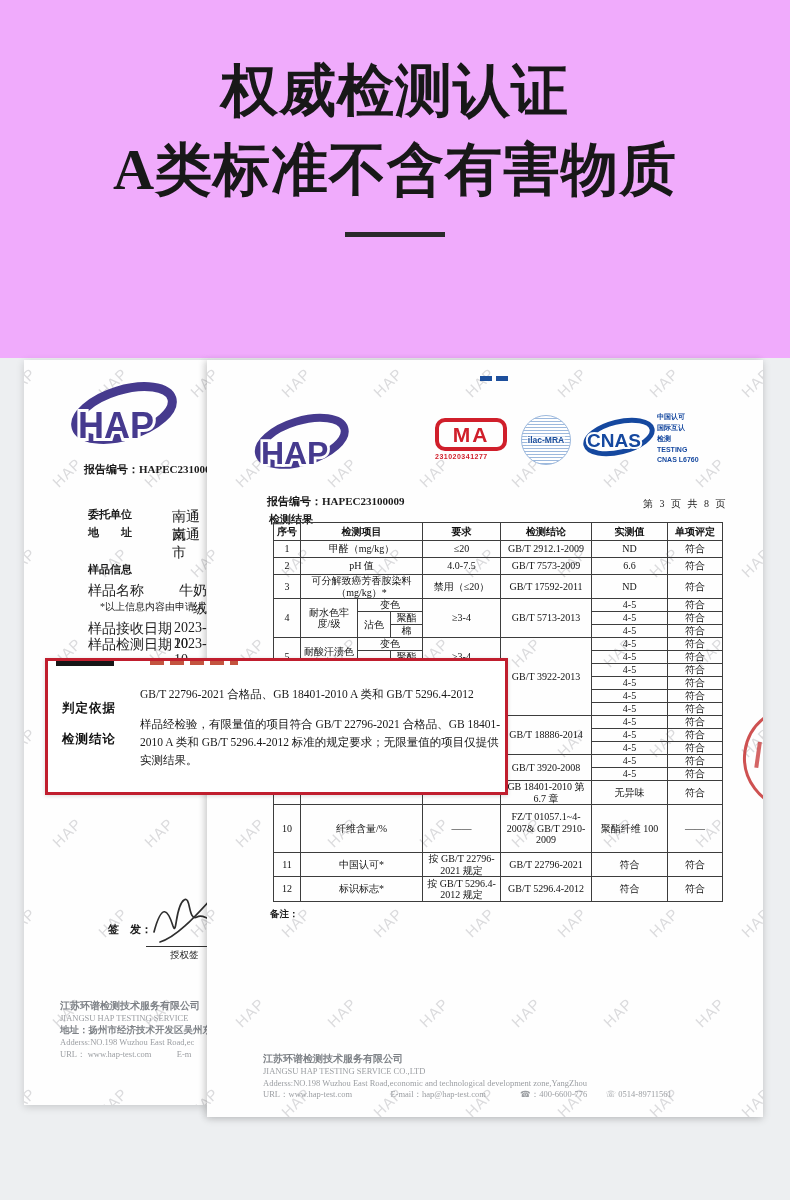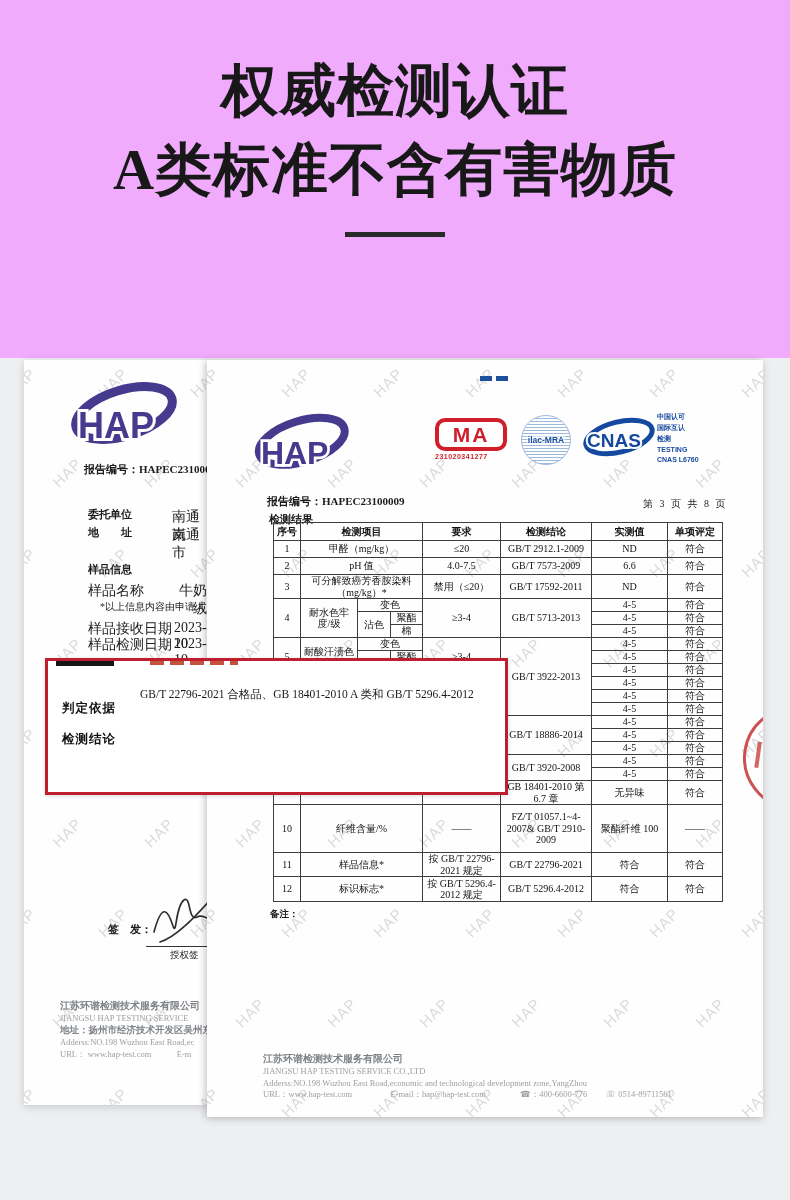--- a/index.html
+++ b/index.html
@@ -428,21 +428,21 @@
         <td>10</td>
         <td colspan="3">纤维含量/%</td>
         <td>——</td>
         <td>FZ/T 01057.1~4-2007&amp; GB/T 2910-2009</td>
         <td>聚酯纤维 100</td>
         <td>——</td>
       </tr>
 
       <tr style="height:17px">
         <td>11</td>
-        <td colspan="3">样品信息*</td>
+        <td colspan="3">中国认可*</td>
         <td>按 GB/T 22796-2021 规定</td>
         <td>GB/T 22796-2021</td>
         <td>符合</td>
         <td>符合</td>
       </tr>
 
       <tr style="height:25px">
         <td>12</td>
         <td colspan="3">标识标志*</td>
         <td>按 GB/T 5296.4-2012 规定</td>
@@ -474,15 +474,16 @@
         <i></i>
       </div>
   </div>
 
   <div class="callout">
     <div class="frag-black"></div>
     <div class="frag-red"></div>
     <span class="co-label" style="top:18px;margin-top:21px;">判定依据</span>
     <div class="co-text" style="top:25px;">GB/T 22796-2021 合格品、GB 18401-2010 A 类和 GB/T 5296.4-2012</div>
     <span class="co-label" style="top:70px;">检测结论</span>
+    <div class="co-text" style="top:55px;">样品经检验，有限量值的项目符合 GB/T 22796-2021 合格品、GB 18401-2010 A 类和 GB/T 5296.4-2012 标准的规定要求；无限量值的项目仅提供实测结果。</div>
   </div>
 
 </div>
 
 </body></html>

